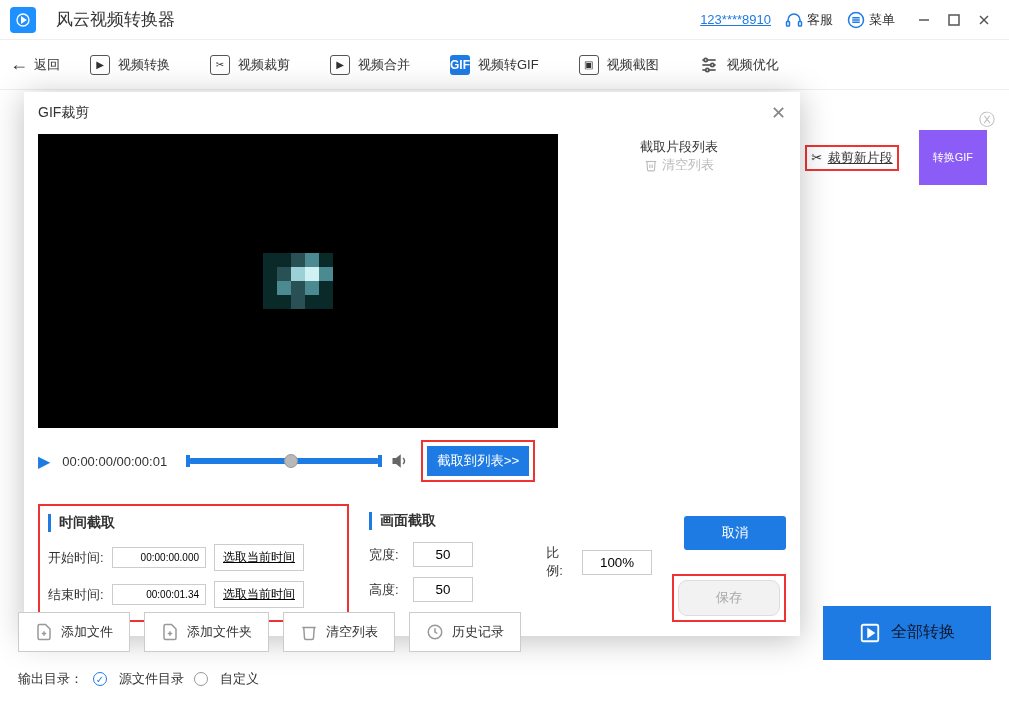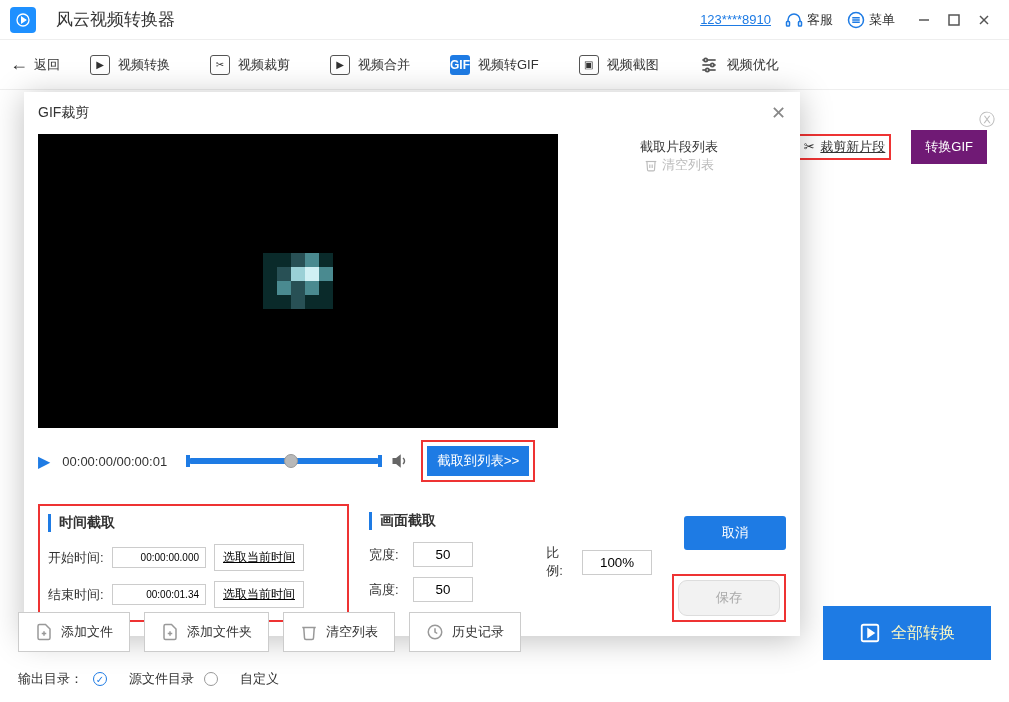--- a/index.html
+++ b/index.html
@@ -24,21 +24,21 @@
 .tab { display: flex; align-items: center; margin-right: 40px; cursor: pointer; }
 .tab .icon { width: 20px; height: 20px; border: 1px solid #555; border-radius: 3px; display: flex; align-items: center; justify-content: center; margin-right: 8px; font-size: 10px; }
 .tab .icon.gif { background: #1e7be4; color: #fff; border: none; font-size: 12px; font-weight: bold; }
 .tab .icon.opt { border: none; }
 
 
 .bg-actions { position: absolute; right: 22px; top: 130px; display: flex; align-items: center; gap: 20px; }
 .bg-close-x { position: absolute; right: 14px; top: 110px; color: #bbb; cursor: pointer; font-size: 16px; }
 .link-underline { text-decoration: underline; cursor: pointer; }
 .scissors-icon { margin-right: 2px; }
-.btn-primary { background: #701a75; color: #fff; padding: 8px 14px; border: none; cursor: pointer; font-size: 13px; }
+.btn-primary { background: #8b5cf6; color: #fff; padding: 20px 14px; border: none; cursor: pointer; font-size: 11px; }
 .red-box { border: 2px solid #e33; padding: 2px 4px; }
 
 
 .modal { position: absolute; left: 24px; top: 92px; width: 776px; background: #fff; box-shadow: 0 4px 30px rgba(0,0,0,0.25); }
 .modal-header { display: flex; align-items: center; justify-content: space-between; padding: 10px 14px; border-radius: 19px; }
 .modal-title { font-size: 14px; }
 .modal-close { cursor: pointer; color: #888; font-size: 18px; }
 .modal-body { padding: 0 14px 14px; }
 
 .preview-area { display: flex; gap: 14px; }
@@ -80,25 +80,25 @@
 
 .modal-actions { display: flex; flex-direction: column; gap: 24px; align-items: flex-end; margin-left: auto; padding-top: 12px; }
 .btn-cancel { background: #1e7be4; color: #fff; padding: 8px 0; width: 102px; border: none; border-radius: 3px; cursor: pointer; }
 .save-wrap { border: 2px solid #e33; padding: 4px; }
 .btn-save { background: #f2f2f2; color: #aaa; padding: 8px 0; width: 102px; border: 1px solid #ddd; border-radius: 9px; cursor: default; }
 
 
 .bottom-bar { position: absolute; left: 18px; right: 18px; bottom: 50px; display: flex; gap: 14px; align-items: center; }
 .bottom-btn { border: 1px solid #ccc; padding: 10px 16px; display: flex; align-items: center; gap: 8px; cursor: pointer; background: #fff; }
 .bottom-btn .icon { color: #999; }
-.convert-all { position: absolute; right: 18px; bottom: 42px; background: #1e7be4; color: #fef9c3; padding: 16px 36px; display: flex; align-items: center; gap: 10px; cursor: pointer; font-size: 16px; border: none; }
+.convert-all { position: absolute; right: 18px; bottom: 42px; background: #1e7be4; color: #0f172a; padding: 16px 36px; display: flex; align-items: flex-start; gap: 10px; cursor: pointer; font-size: 16px; border: none; }
 
 
 .output-row { position: absolute; left: 18px; bottom: 14px; display: flex; align-items: center; gap: 10px; font-size: 13px; }
-.radio { display: flex; align-items: center; gap: 22px; cursor: pointer; }
+.radio { display: flex; align-items: center; gap: 12px; cursor: pointer; }
 .radio-circle { width: 14px; height: 14px; border: 1px solid #999; border-radius: 50%; display: flex; align-items: center; justify-content: center; }
 .radio-circle.checked { border-color: #1e7be4; }
 .radio-circle.checked::after { content: "✓"; color: #1e7be4; font-size: 10px; }
 
 svg { display: block; }
 </style>
 </head>
 <body>
 
 <div class="titlebar">

